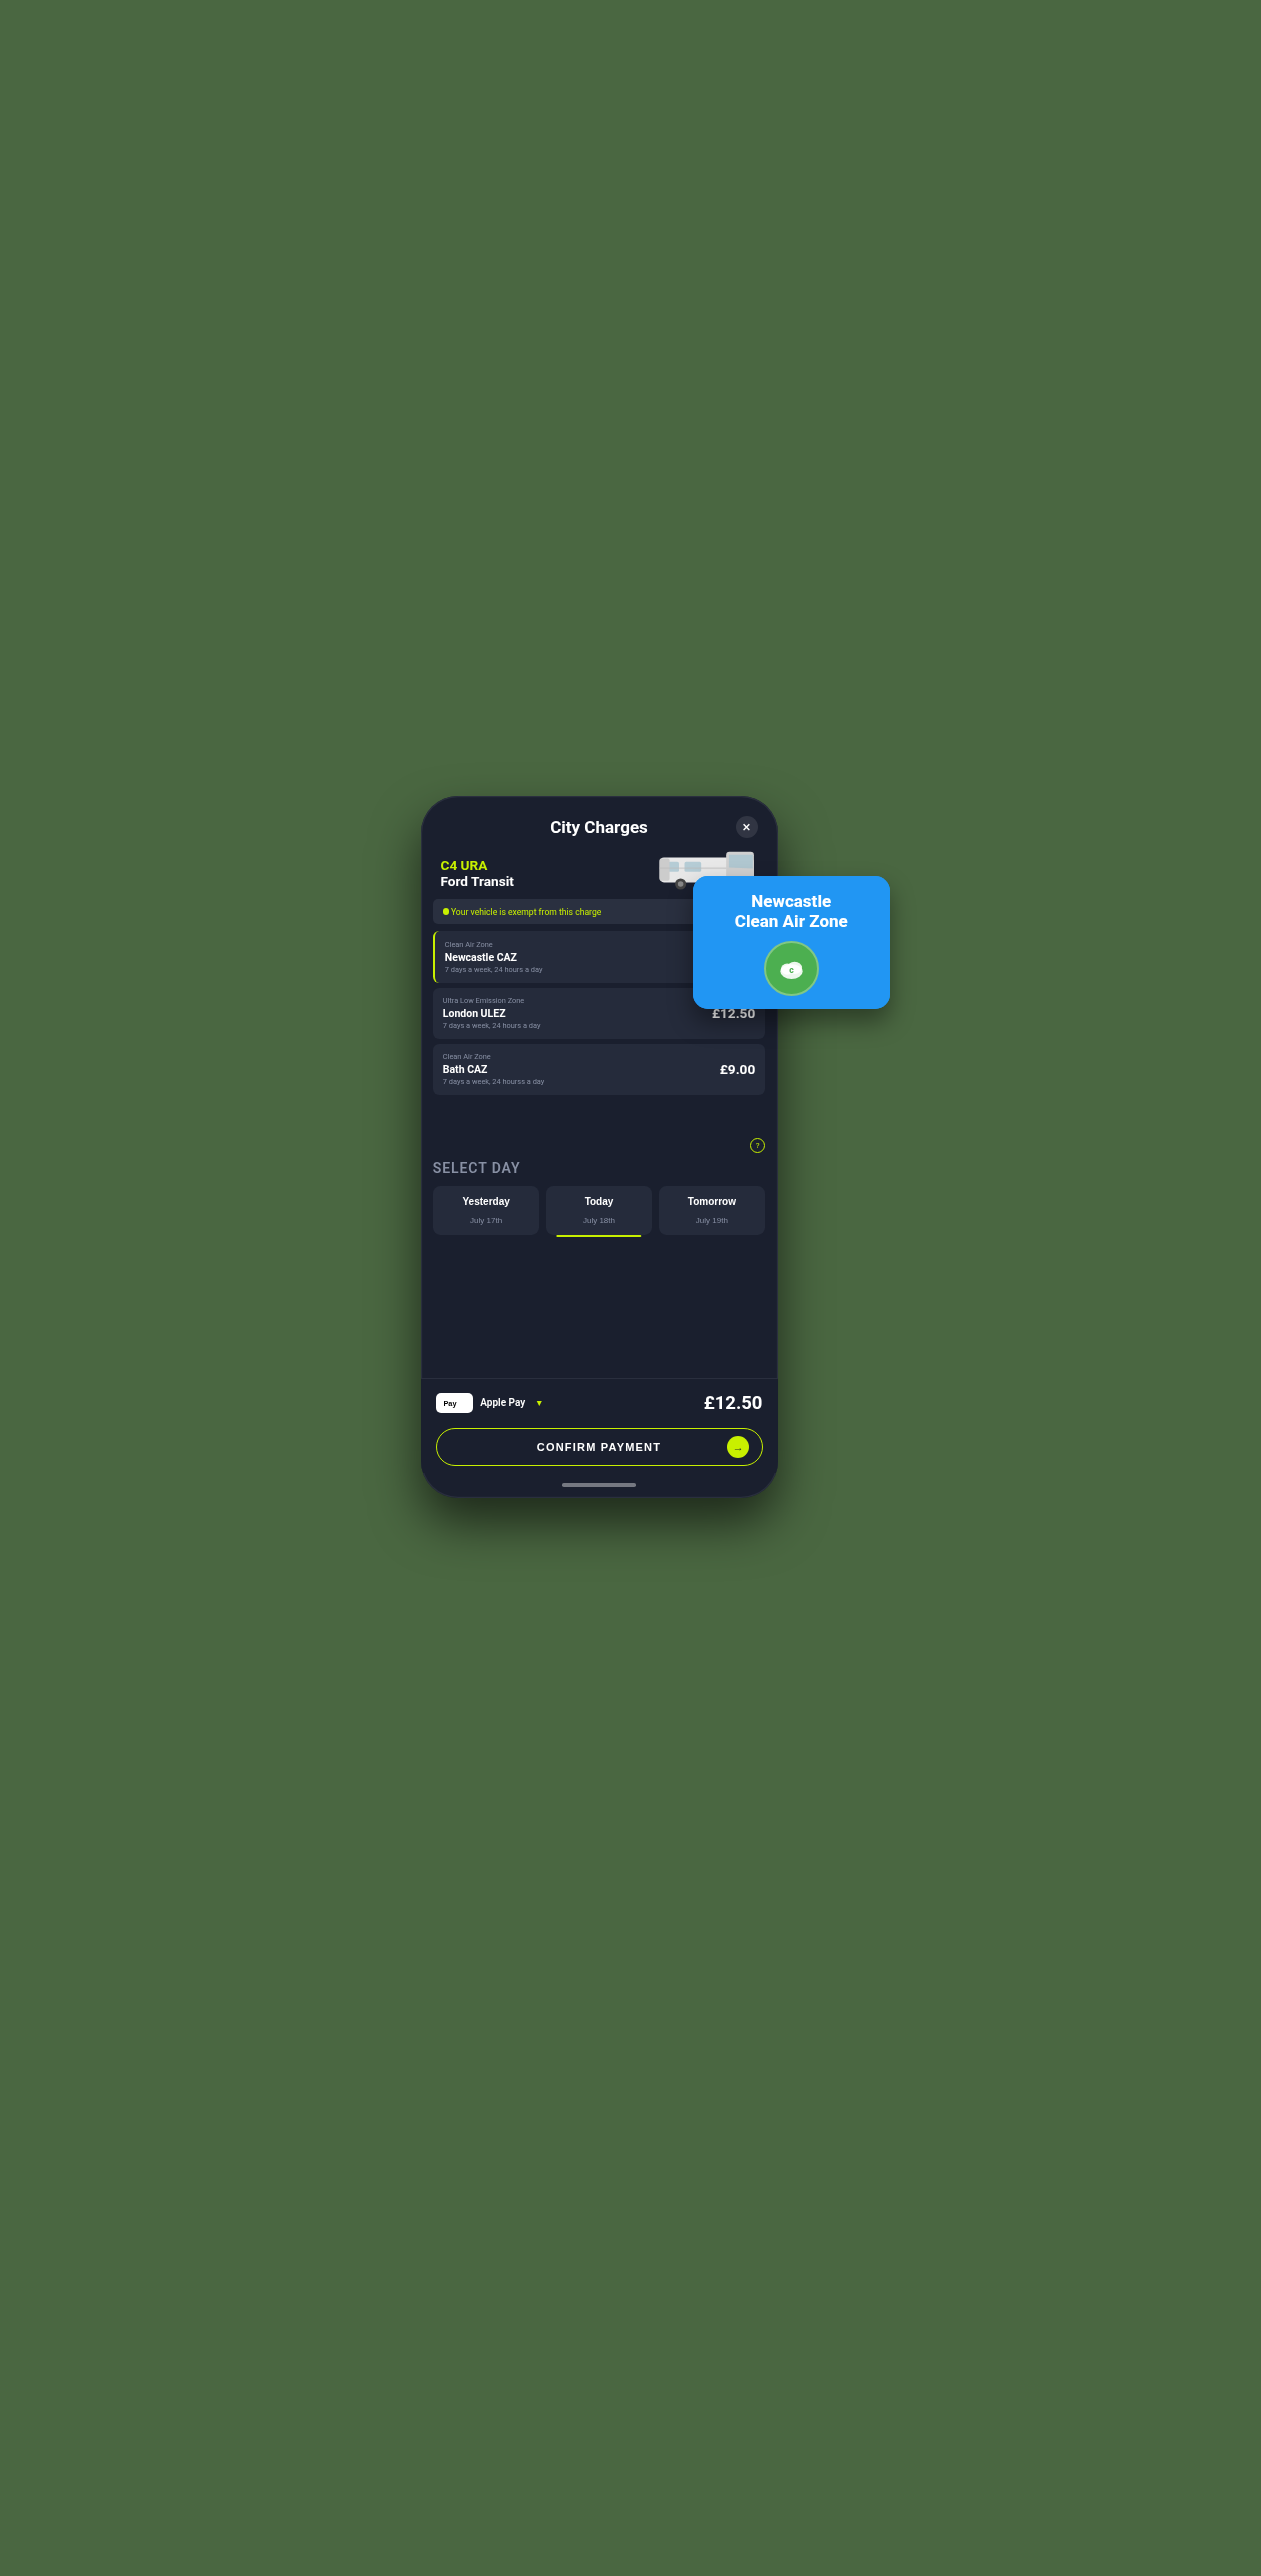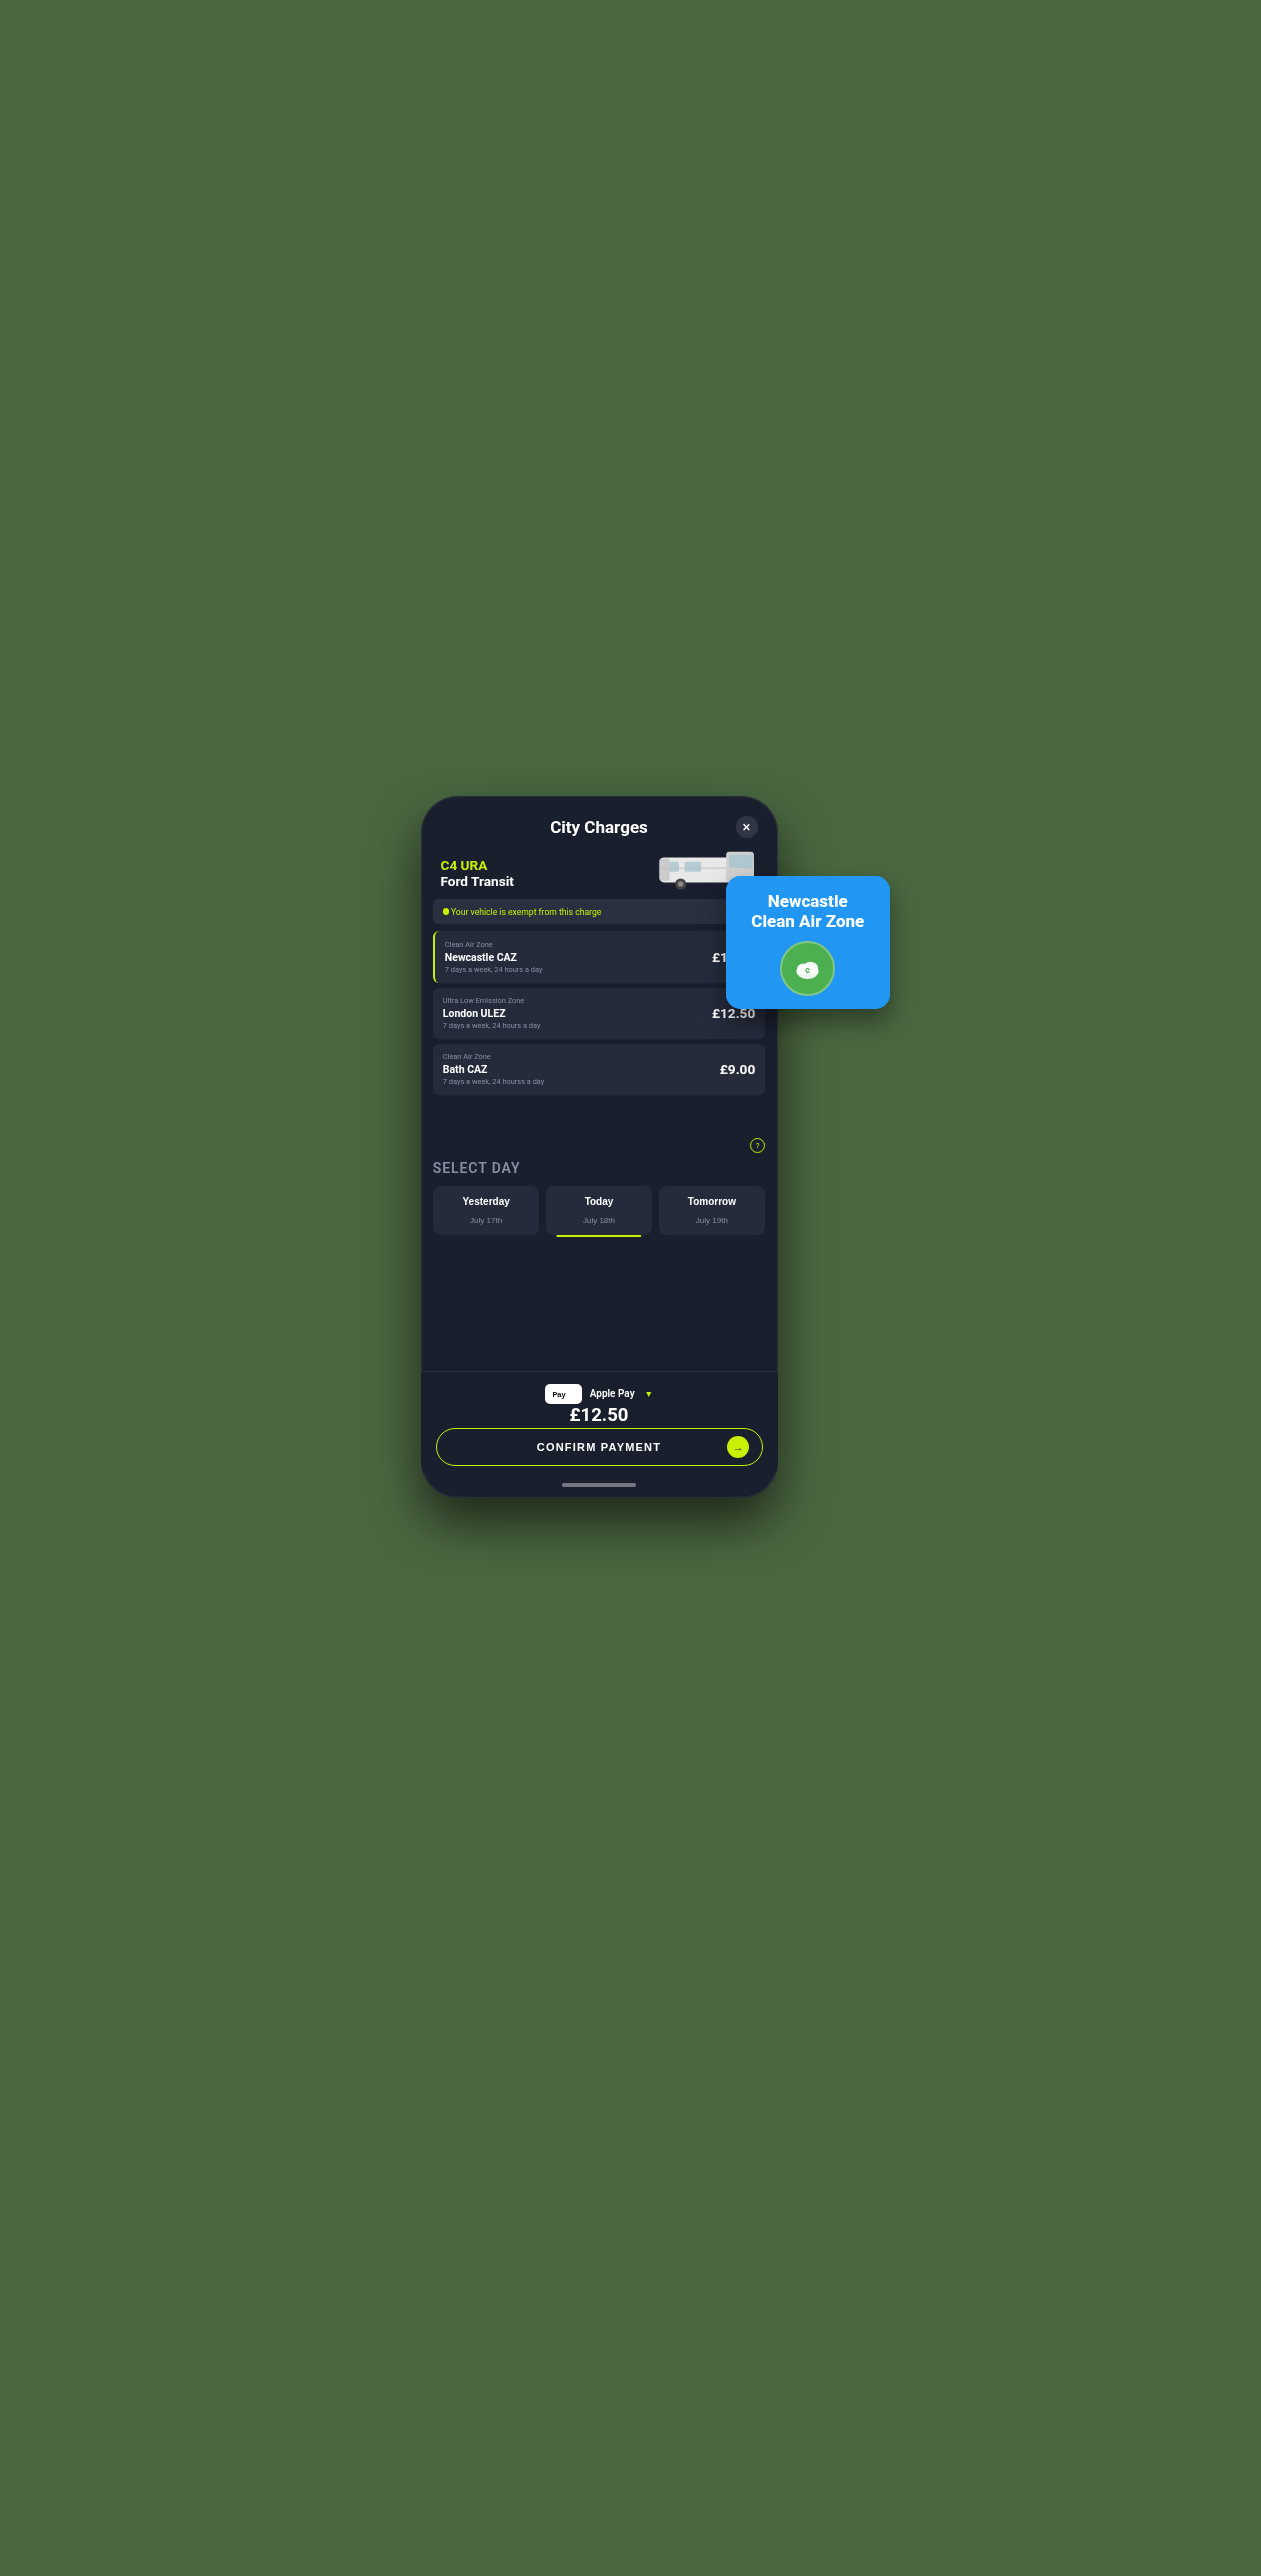--- a/index.html
+++ b/index.html
@@ -267,22 +267,21 @@
       margin-top: auto;
       background: #1a1f2e;
       padding: 12.3px 15px 6.2px;
       border-top: 0.6px solid #2a2f3e;
     }
 
     .payment-row {
       display: flex;
       align-items: center;
       justify-content: space-between;
-      margin-bottom: 2px;
-      flex-direction: column;
+      margin-bottom: 14px;
     }
 
     .apple-pay-left {
       display: flex;
       align-items: center;
       gap: 7.4px;
     }
 
     .apple-pay-badge {
       background: #ffffff;
@@ -363,21 +362,21 @@
       background: #ffffff;
       border-radius: 1.8px;
       opacity: 0.4;
     }
 
     
     .info-card {
       position: absolute;
       right: -12.3px;
       top: 111px;
-      width: 164px;
+      width: 197px;
       background: #2196f3;
       border-radius: 15px;
       overflow: hidden;
       box-shadow: 0 12.3px 25px rgba(0,0,0,0.4);
     }
 
     .info-card-top {
       background: #2196f3;
       padding: 15px 12.3px 12.3px;
       text-align: center;

